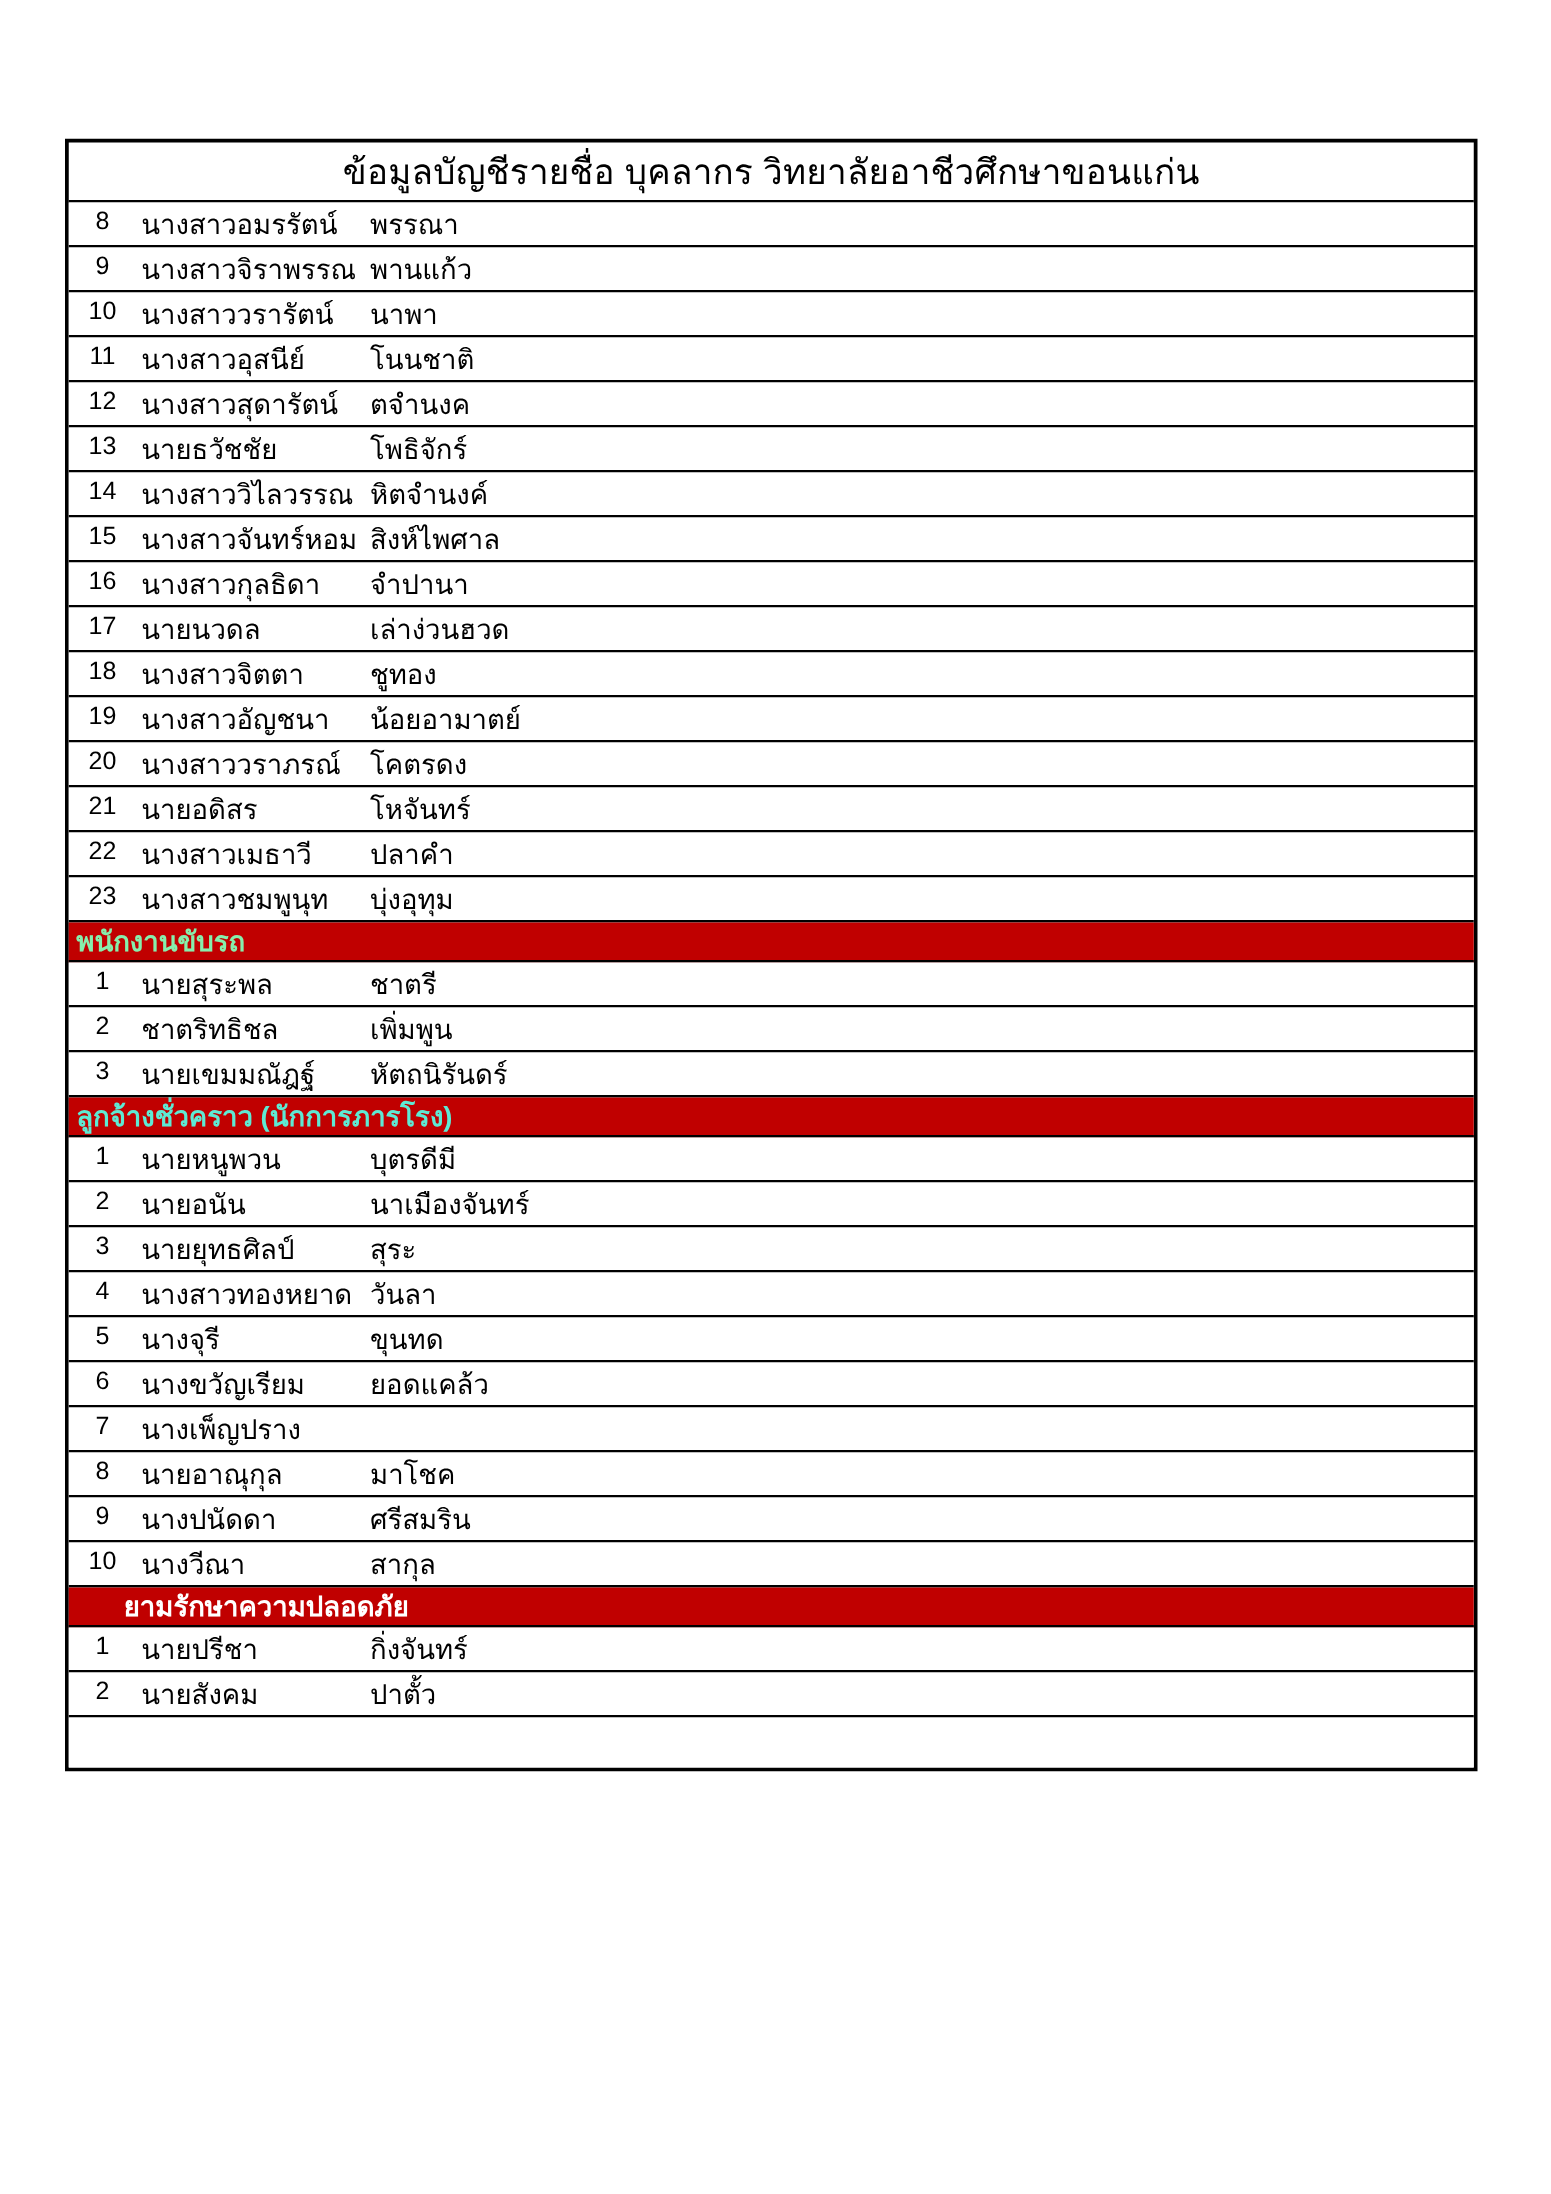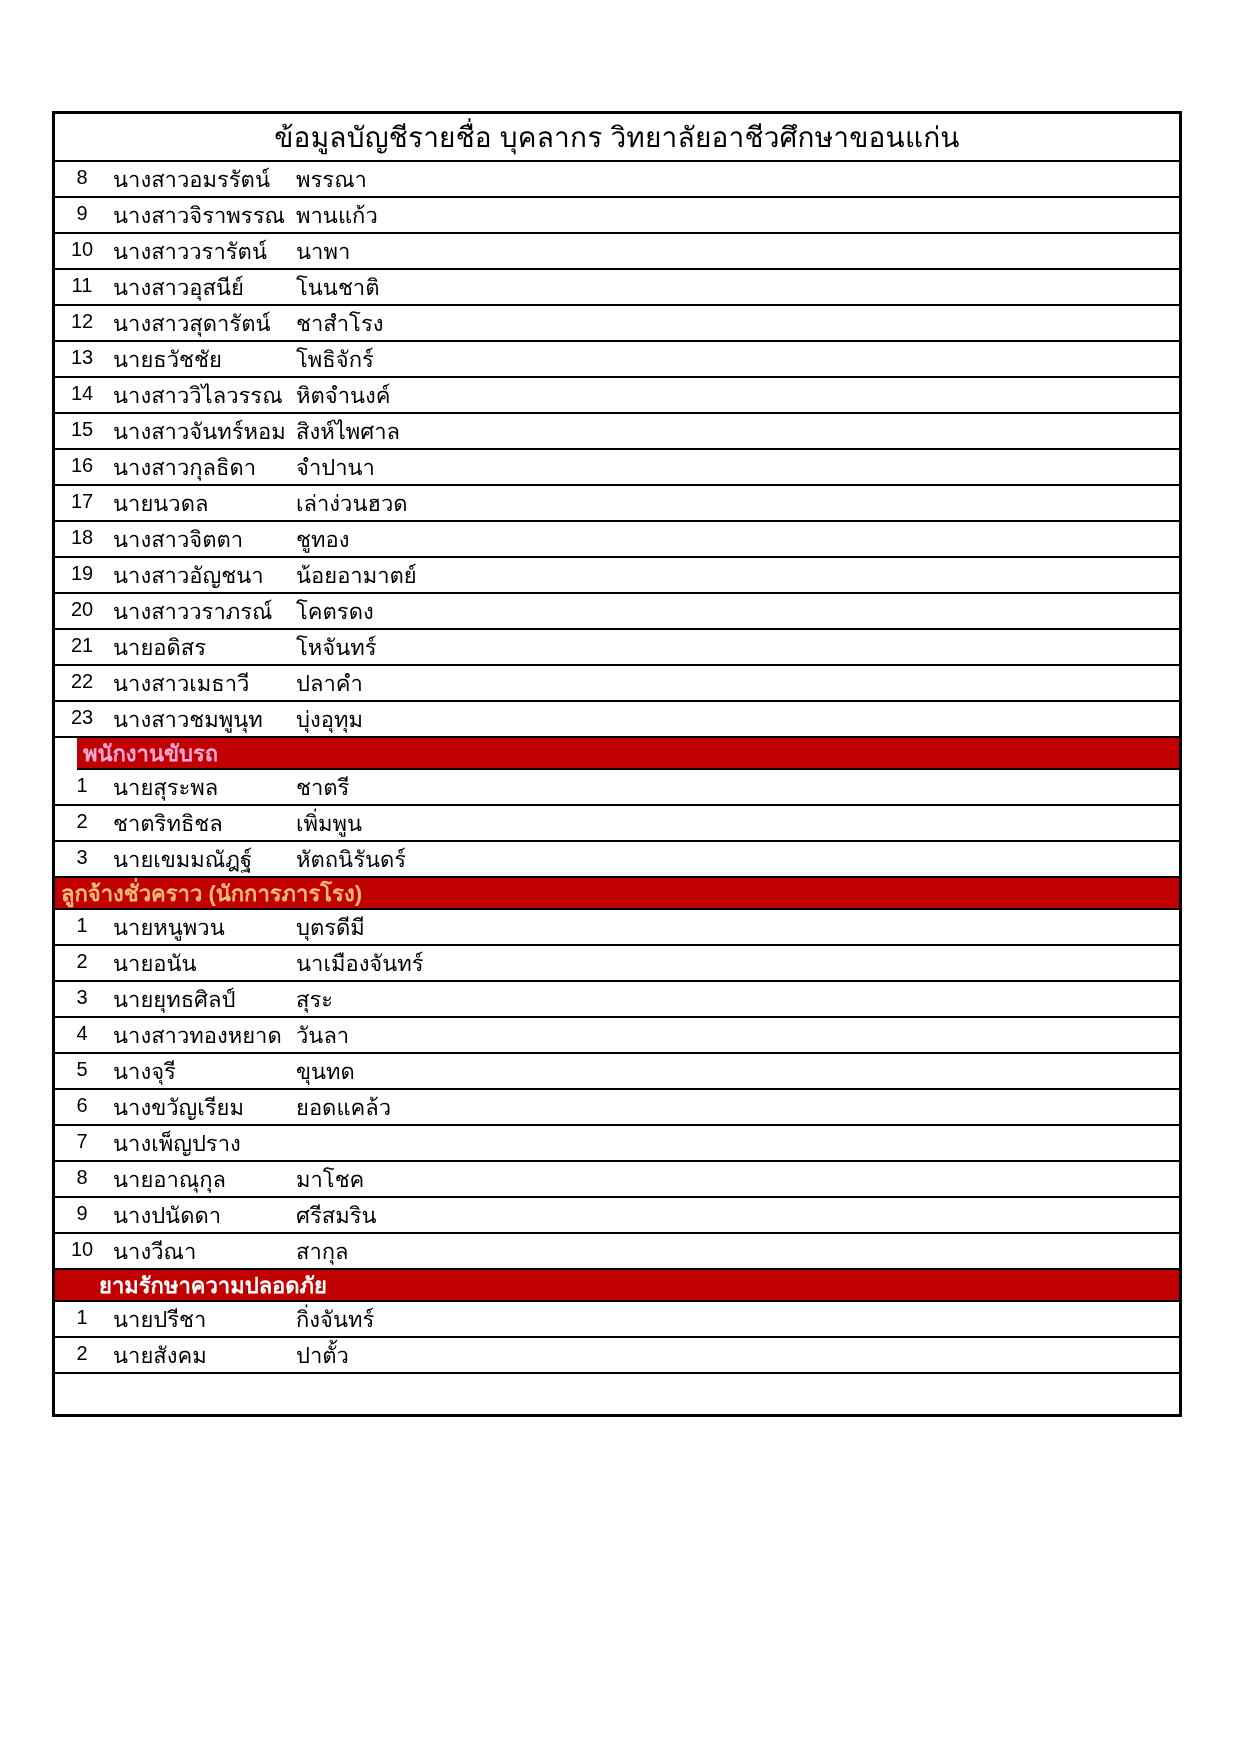--- a/index.html
+++ b/index.html
@@ -85,21 +85,21 @@
           <span class="last">นาพา</span>
         </div>
         <div class="row">
           <span class="no">11</span>
           <span class="first">นางสาวอุสนีย์</span>
           <span class="last">โนนชาติ</span>
         </div>
         <div class="row">
           <span class="no">12</span>
           <span class="first">นางสาวสุดารัตน์</span>
-          <span class="last">ชาสำโรง</span>
+          <span class="last">ตจำนงค</span>
         </div>
         <div class="row">
           <span class="no">13</span>
           <span class="first">นายธวัชชัย</span>
           <span class="last">โพธิจักร์</span>
         </div>
         <div class="row">
           <span class="no">14</span>
           <span class="first">นางสาววิไลวรรณ</span>
           <span class="last">หิตจำนงค์</span>
@@ -142,37 +142,37 @@
         <div class="row">
           <span class="no">22</span>
           <span class="first">นางสาวเมธาวี</span>
           <span class="last">ปลาคำ</span>
         </div>
         <div class="row">
           <span class="no">23</span>
           <span class="first">นางสาวชมพูนุท</span>
           <span class="last"> บุ่งอุทุม</span>
         </div>
-        <div class="section-hdr" style="background: rgb(192, 0, 0); color: #f9a8d4; margin-left: 22px;">พนักงานขับรถ</div>
+        <div class="section-hdr" style="background: rgb(192, 0, 0); color: #86efac;">พนักงานขับรถ</div>
         <div class="row">
           <span class="no">1</span>
           <span class="first">นายสุระพล</span>
           <span class="last">ชาตรี</span>
         </div>
         <div class="row">
           <span class="no">2</span>
           <span class="first">ชาตริทธิชล</span>
           <span class="last">เพิ่มพูน</span>
         </div>
         <div class="row">
           <span class="no">3</span>
           <span class="first">นายเขมมณัฎฐ์</span>
           <span class="last">หัตถนิรันดร์</span>
         </div>
-        <div class="section-hdr" style="background: rgb(192, 0, 0); color: #fdba74;">ลูกจ้างชั่วคราว (นักการภารโรง)</div>
+        <div class="section-hdr" style="background: rgb(192, 0, 0); color: #5eead4;">ลูกจ้างชั่วคราว (นักการภารโรง)</div>
         <div class="row">
           <span class="no">1</span>
           <span class="first">นายหนูพวน</span>
           <span class="last">บุตรดีมี</span>
         </div>
         <div class="row">
           <span class="no">2</span>
           <span class="first">นายอนัน</span>
           <span class="last">นาเมืองจันทร์</span>
         </div>

